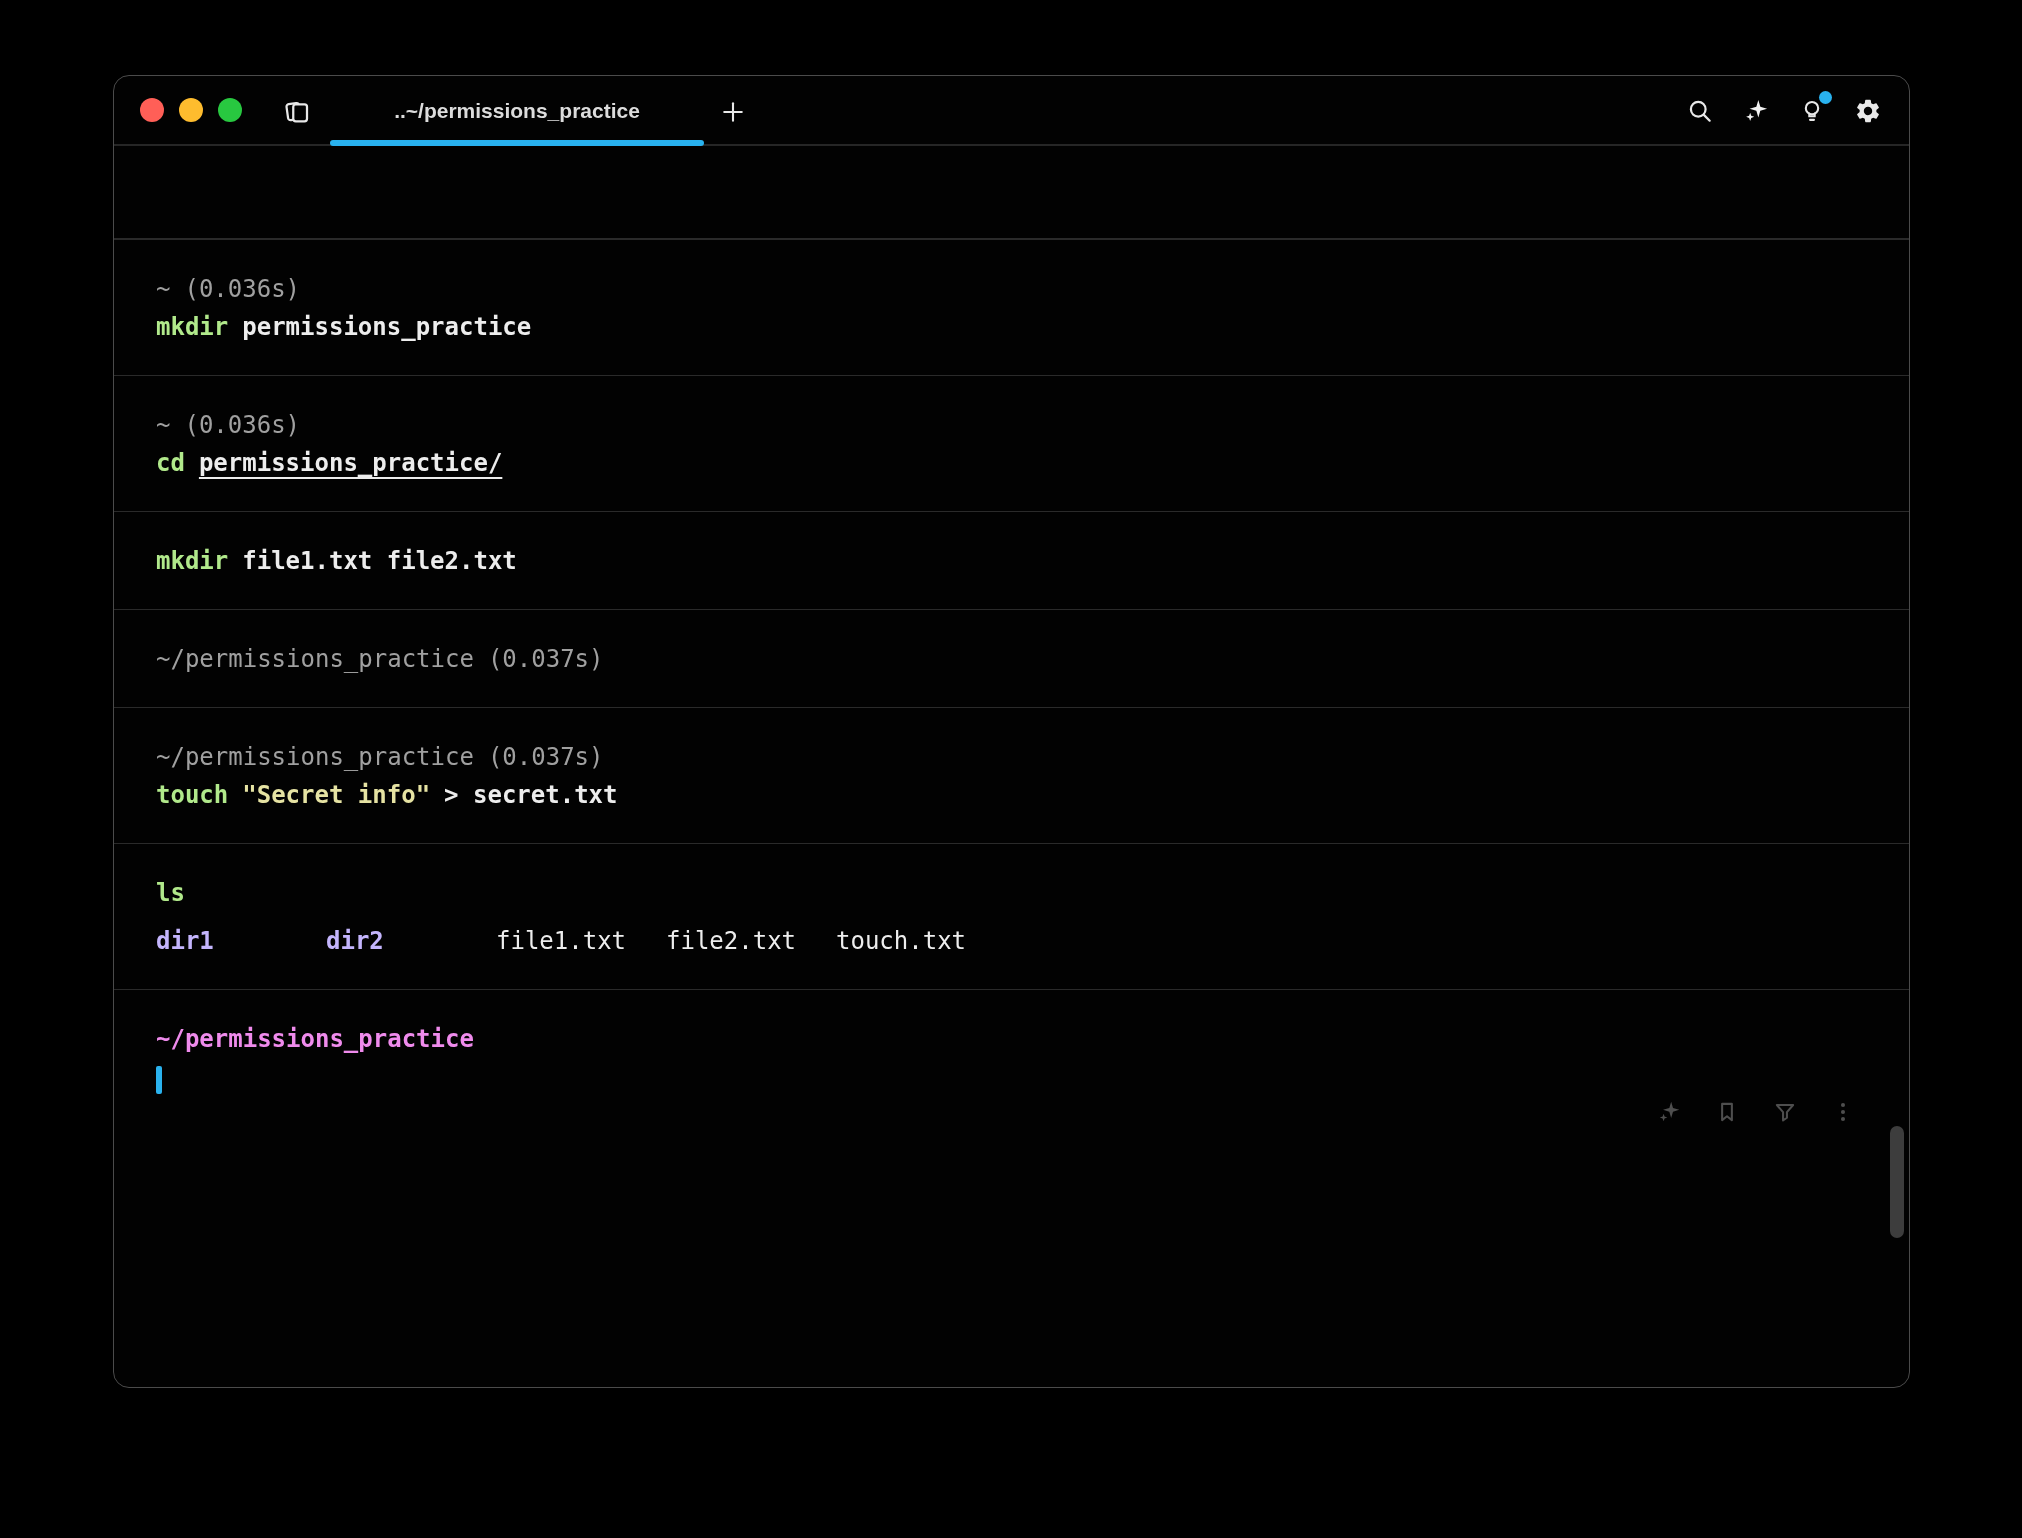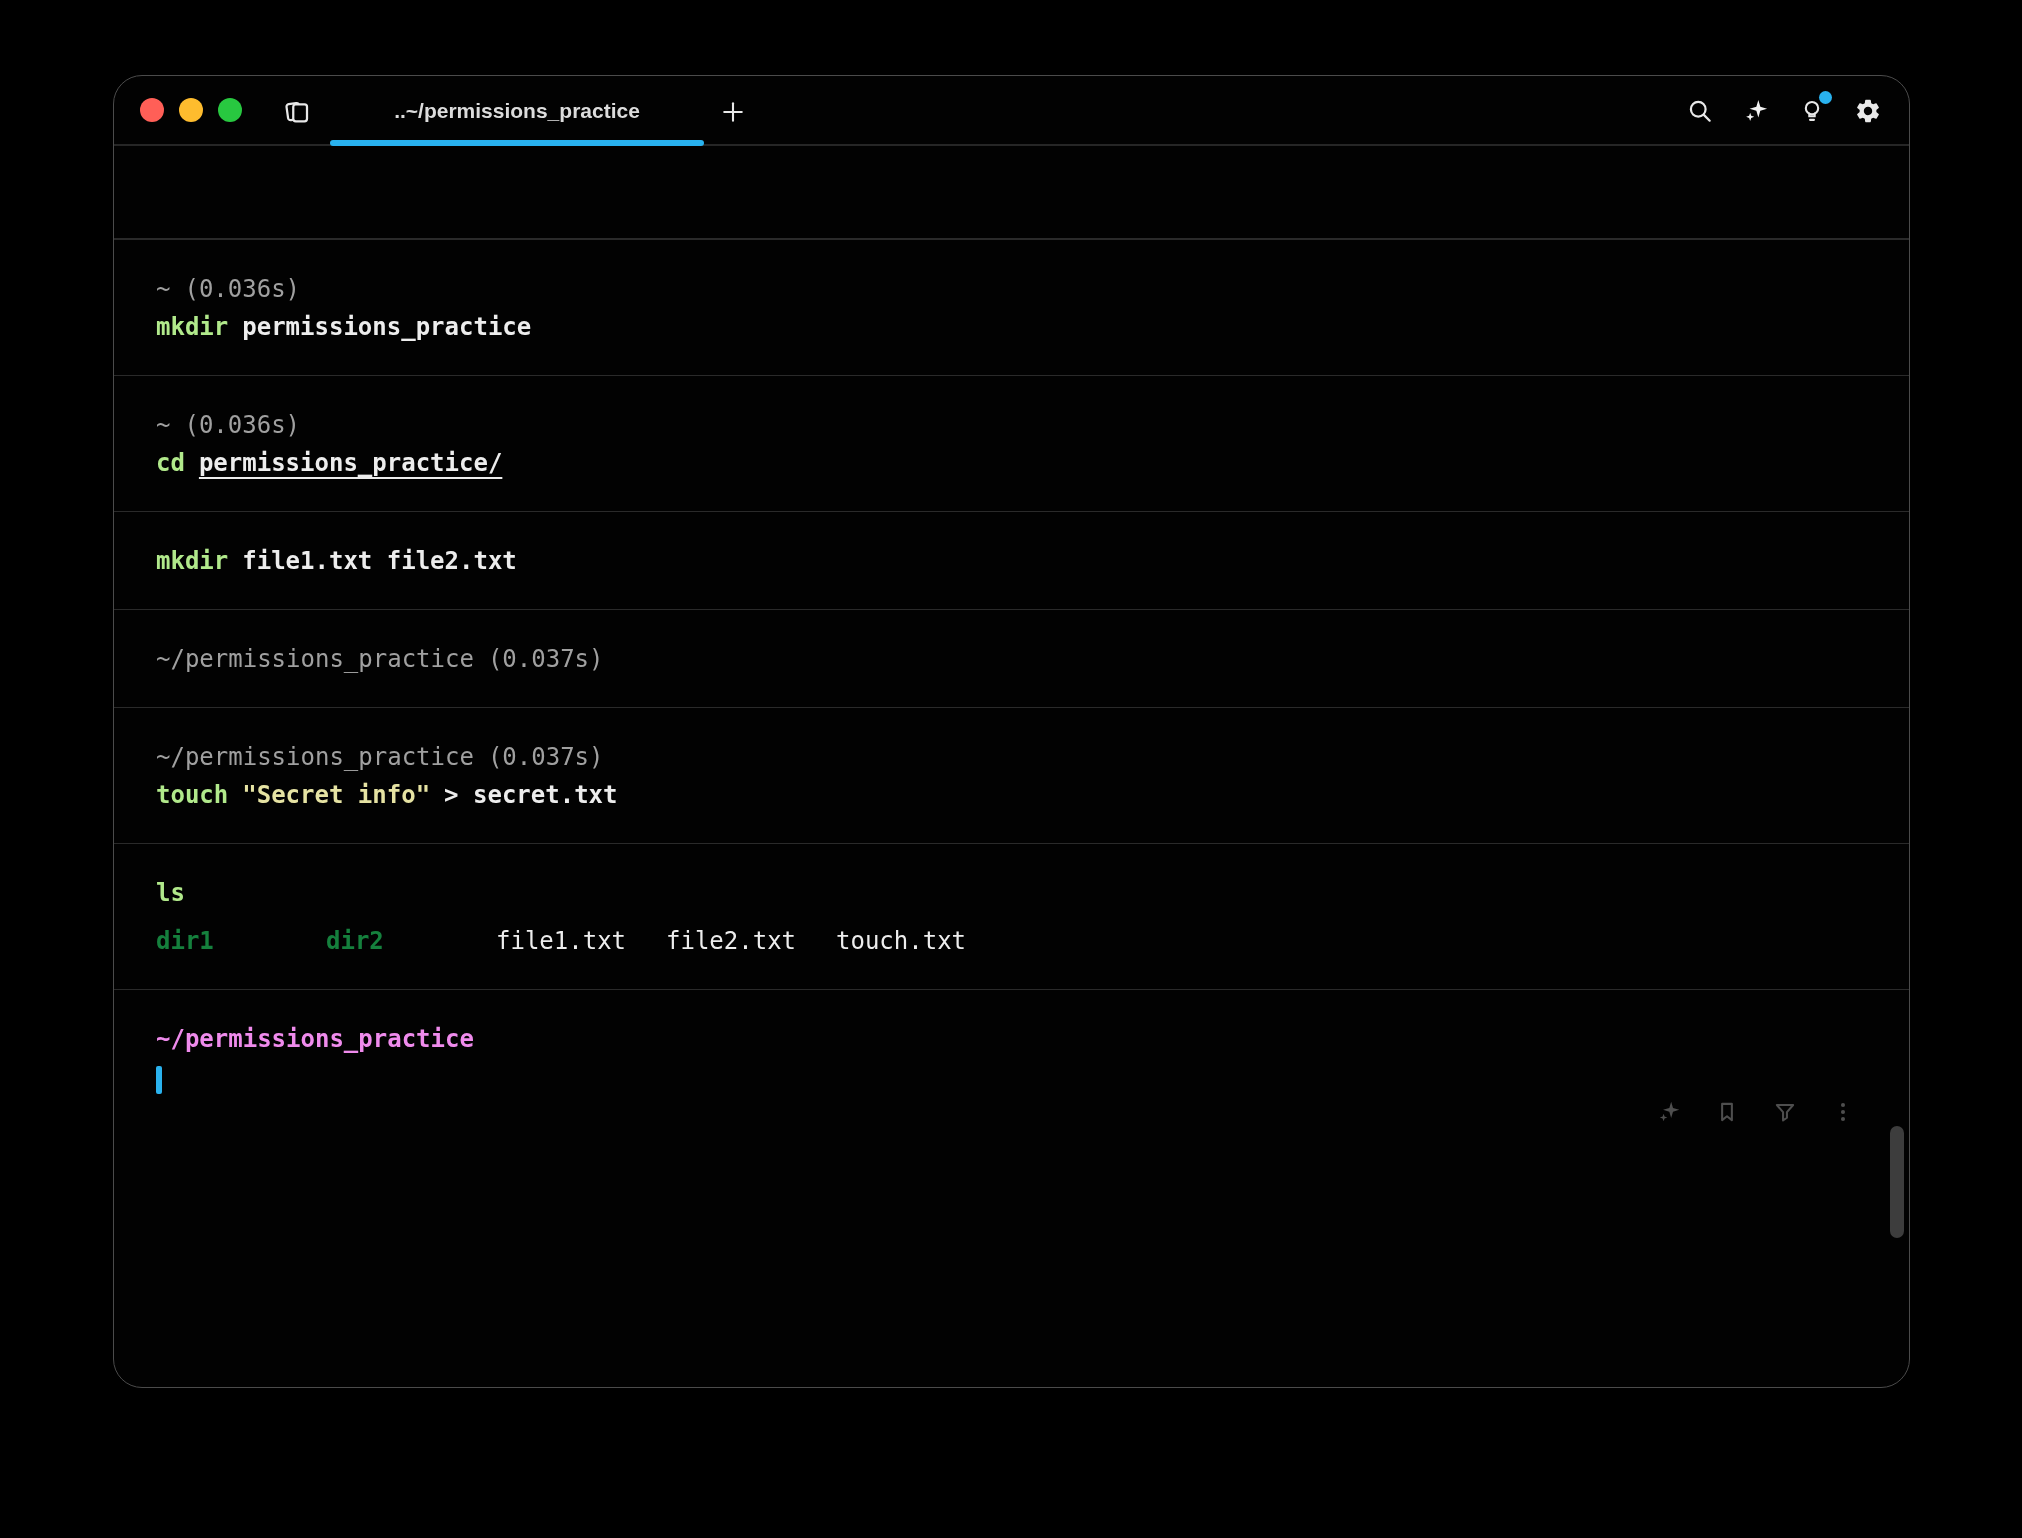--- a/index.html
+++ b/index.html
@@ -1,19 +1,19 @@
 <!DOCTYPE html>
 <html><head>
 <meta charset="utf-8">
 <style>
   * { margin:0; padding:0; box-sizing:border-box; }
   html,body { width:2022px; height:1538px; background:#000; overflow:hidden; }
   .window {
     position:absolute; left:113px; top:75px; width:1797px; height:1313px;
-    background:#020202; border:1.5px solid #4b4b4b; border-radius:29px; overflow:hidden;
+    background:#020202; border:1.5px solid #4b4b4b; border-radius:16px; overflow:hidden;
     font-family:"DejaVu Sans Mono","Liberation Mono",monospace;
   }
   
   .titlebar { position:relative; height:70px; border-bottom:2px solid #262626; display:flex; align-items:center; }
   .traffic { display:flex; gap:15px; margin-left:26px; }
   .traffic .dot { width:24px; height:24px; border-radius:50%; }
   .icon-btn { background:none; border:none; padding:0; cursor:default; display:flex; align-items:center; justify-content:center; }
   .book-btn { position:absolute; left:168px; top:21px; width:30px; height:30px; }
   .tab { position:absolute; left:216px; top:0; width:374px; height:70px; display:flex; align-items:center; justify-content:center; }
   .tab-title { font-family:"Liberation Sans",sans-serif; font-size:21px; font-weight:700; color:#dcdcdc; }
@@ -29,21 +29,21 @@
   .block { padding:30px 42px 29px 42px; }
   .prompt-line { color:#a0a0a0; font-weight:400; white-space:pre; }
   .prompt-line .dur { margin-left:14px; }
   .cmd-line { font-weight:700; white-space:pre; }
   .cmd { color:#b1e98b; }
   .arg { color:#ededed; margin-left:14px; }
   .arg.u { text-decoration:underline; text-underline-offset:6px; text-decoration-thickness:2px; }
   .str { color:#e6e3a3; margin-left:14px; }
   .output-line { margin-top:10px; font-weight:400; white-space:pre; }
   .ls-col { display:inline-block; width:170px; }
-  .ls-dir { color:#15803d; font-weight:700; }
+  .ls-dir { color:#c4b5fd; font-weight:700; }
   .prompt-block { padding-bottom:0; }
   .pink-prompt { color:#ef8bec; font-weight:700; }
   .cursor { width:6px; height:28px; border-radius:2px; background:#2ab2ee; margin-top:8px; }
   
   .hover-toolbar { position:absolute; top:1023px; right:53px; display:flex; gap:32px; }
   .hover-toolbar .icon-btn { width:26px; height:26px; }
   .scroll-thumb { position:absolute; top:1050px; right:5px; width:14px; height:112px; border-radius:7px; background:#3d3d3d; }
   svg { display:block; }
 </style>
 </head>

